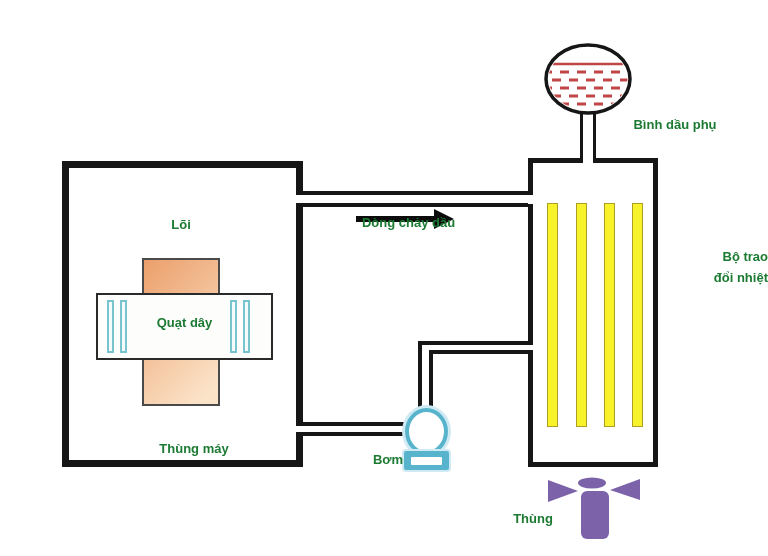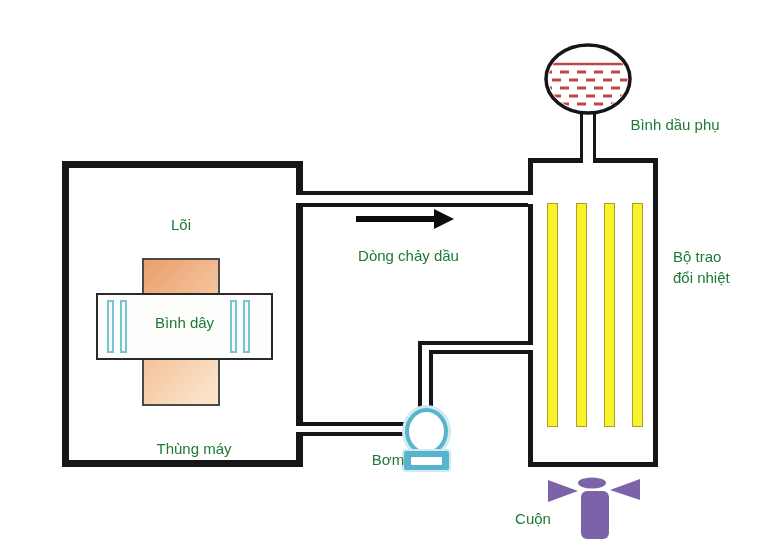--- a/index.html
+++ b/index.html
@@ -15,22 +15,22 @@
     --fan-purple:#7c63a9;
     --oil-red:#c04545;
   }
   html,body{margin:0;padding:0;background:#fff;}
   #canvas{
     position:relative;width:768px;height:556px;background:#ffffff;
     font-family:"Liberation Sans",sans-serif;overflow:hidden;
   }
   .abs{position:absolute;}
   .lbl{
-    position:absolute;color:var(--label-green);font-weight:normal;
-    font-size:15px;line-height:21px;text-align:center;
+    position:absolute;color:var(--label-green);font-weight:bold;
+    font-size:13px;line-height:21px;text-align:center;
   }
   .line{position:absolute;background:var(--line-black);}
   .gap{position:absolute;background:#ffffff;}
   
   .tank{
     left:62px;top:161px;width:241px;height:306px;box-sizing:border-box;
     border:7px solid var(--line-black);background:#fff;
   }
   .core{
     left:142px;top:258px;width:78px;height:148px;box-sizing:border-box;
@@ -65,49 +65,49 @@
   .pump-slot{left:411px;top:457px;width:31px;height:8px;background:#fff;border-radius:1px;}
   
   .hx{
     left:528px;top:158px;width:130px;height:309px;box-sizing:border-box;
     border:5px solid var(--line-black);background:#fff;
   }
   .fin{
     position:absolute;top:203px;width:11px;height:224px;box-sizing:border-box;
     background:var(--bar-yellow);border:1.5px solid var(--bar-yellow-border);
   }
-  .hx-label{white-space:pre-line;text-align:left;}
+  .hx-label{white-space:pre-line;text-align:right;}
   
   .conservator-shell{fill:#ffffff;stroke:var(--line-black);stroke-width:3.5;}
   .oil-line{stroke:var(--oil-red);}
   .fan-part{fill:var(--fan-purple);}
 </style>
 </head>
 <body>
 
 <div id="canvas">
 
   <div class="abs tank"></div>
   <div class="abs core"></div>
   <div class="abs winding"></div>
   <div class="duct" style="left:107px"></div>
   <div class="duct" style="left:120px"></div>
   <div class="duct" style="left:230px"></div>
   <div class="duct" style="left:243px"></div>
   <div class="lbl" style="left:142px;top:214px;width:78px">Lõi</div>
-  <div class="lbl" style="left:96px;top:312px;width:177px">Bình dây</div>
+  <div class="lbl" style="left:96px;top:312px;width:177px">Quạt dây</div>
   <div class="lbl" style="left:62px;top:438px;width:264px">Thùng máy</div>
 
   <div class="line" style="left:296px;top:191px;width:236px;height:4px"></div>
   <div class="line" style="left:296px;top:203px;width:236px;height:4px"></div>
   <div class="gap" style="left:294px;top:195px;width:11px;height:8px"></div>
 
   <div class="abs arrow-shaft"></div>
   <div class="abs arrow-head"></div>
-  <div class="lbl" style="left:336px;top:245px;width:145px">Dòng chảy dầu</div>
+  <div class="lbl" style="left:336px;top:212px;width:145px">Dòng chảy dầu</div>
 
   <div class="line" style="left:296px;top:422px;width:112px;height:4px"></div>
   <div class="line" style="left:296px;top:432px;width:112px;height:4px"></div>
   <div class="gap" style="left:294px;top:426px;width:11px;height:6px"></div>
 
   <div class="line" style="left:418px;top:341px;width:114px;height:4px"></div>
   <div class="line" style="left:429px;top:350px;width:103px;height:4px"></div>
   <div class="line" style="left:418px;top:341px;width:4px;height:70px"></div>
   <div class="line" style="left:429px;top:350px;width:4px;height:62px"></div>
 
@@ -146,15 +146,15 @@
     </g>
   </svg>
   <div class="lbl" style="left:610px;top:114px;width:130px">Bình dầu phụ</div>
 
   <svg class="abs" style="left:544px;top:474px" width="100" height="68" viewBox="0 0 100 68">
     <polygon class="fan-part" points="4,6 4,28 34,17"></polygon>
     <polygon class="fan-part" points="96,5 96,26 66,16"></polygon>
     <ellipse class="fan-part" cx="48" cy="9" rx="14" ry="5.5"></ellipse>
     <rect class="fan-part" x="37" y="17" width="28" height="48" rx="6"></rect>
   </svg>
-  <div class="lbl" style="left:503px;top:508px;width:60px">Cuộn</div>
+  <div class="lbl" style="left:503px;top:508px;width:60px">Thùng</div>
 
 </div>
 
 </body></html>

